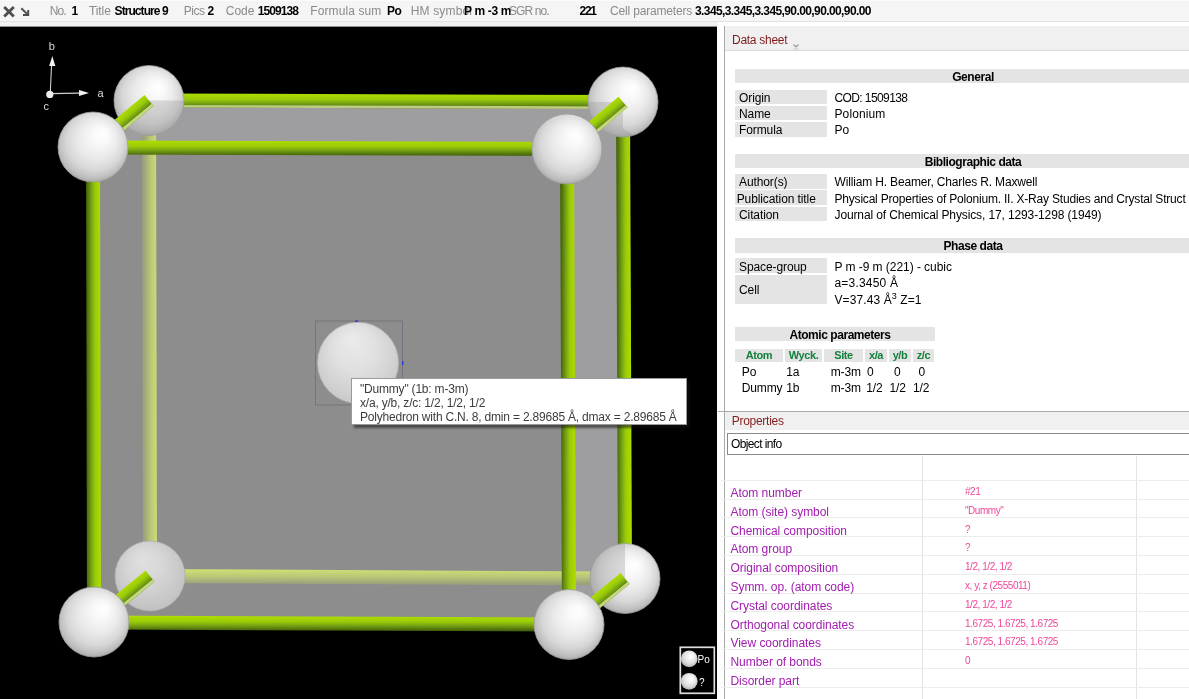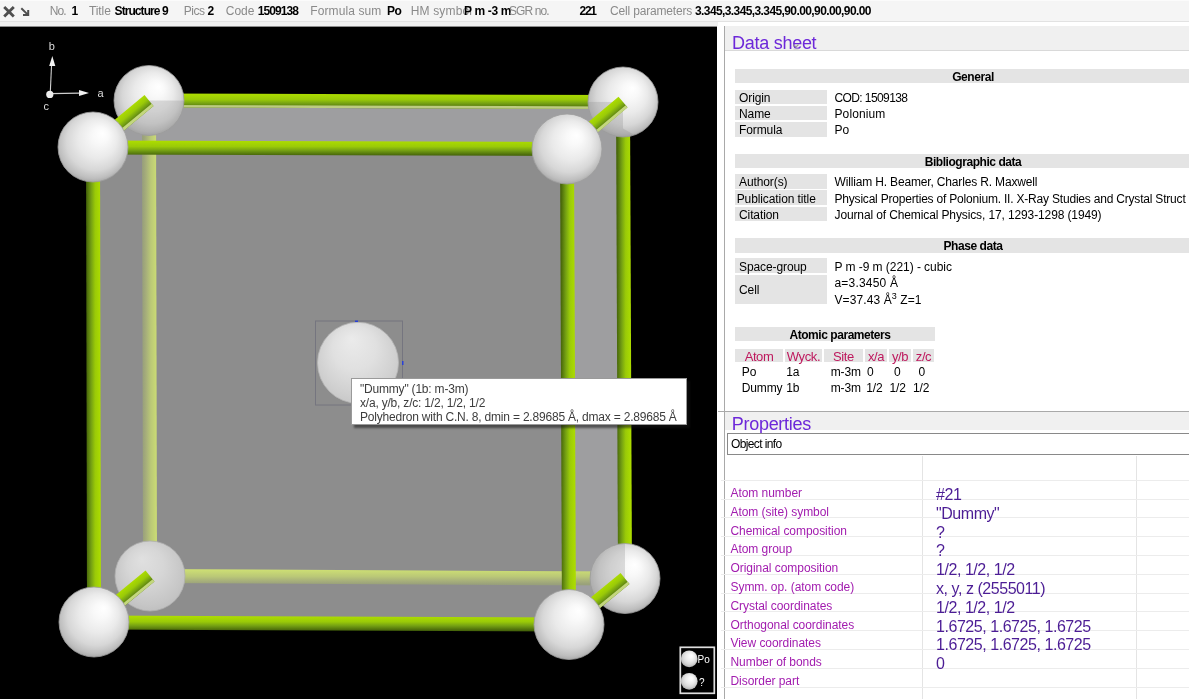--- a/index.html
+++ b/index.html
@@ -8,32 +8,32 @@
 .abs{position:absolute}
 
 #tbar{position:absolute;left:0;top:0;width:1189px;height:21px;background:#f5f5f5;border-top:1px solid #fbfbfb}
 #tbarline{position:absolute;left:0;top:21px;width:1189px;height:1px;background:#e2e2e2}
 #tbar2{position:absolute;left:0;top:22px;width:718px;height:4px;background:#f0f0f0}
 .tl{position:absolute;top:4.5px;font-size:12px;line-height:13px;color:#8a8a8a;letter-spacing:-0.25px;white-space:pre}
 .tv{position:absolute;top:4.5px;font-size:12px;line-height:13px;color:#000;font-weight:bold;letter-spacing:-0.3px;white-space:pre}
 
 #vline{position:absolute;left:724px;top:26px;width:1px;height:673px;background:#a9a9a9}
 .tbarhdr{position:absolute;left:725px;width:464px;height:24px;background:#f0f0f0;border-bottom:1px solid #d9d9d9}
-.hdrtxt{position:absolute;font-size:18px;color:#6d28d9;letter-spacing:-0.27px}
+.hdrtxt{position:absolute;font-size:12px;color:#7f1d1d;letter-spacing:-0.27px}
 .gcell{position:absolute;left:734.5px;width:92.3px;background:#e4e4e4}
 .gbar{position:absolute;left:734.5px;width:454.5px;height:14px;background:#e4e4e4}
 .bartxt{position:absolute;transform:translateX(-50%);font-size:12px;font-weight:bold;color:#000;white-space:pre;letter-spacing:-0.45px}
 .lbl{position:absolute;left:739px;font-size:12px;font-weight:normal;color:#000;white-space:pre;letter-spacing:-0.1px}
 .val{position:absolute;left:834.5px;font-size:12px;color:#000;white-space:pre;letter-spacing:-0.12px}
 .acell{position:absolute;background:#e4e4e4;height:13.8px}
-.atxt{position:absolute;font-size:13px;font-weight:normal;color:#be185d;white-space:pre;letter-spacing:-0.4px;transform:translateX(-50%)}
+.atxt{position:absolute;font-size:11px;font-weight:bold;color:#15803d;white-space:pre;letter-spacing:-0.4px;transform:translateX(-50%)}
 .arow{position:absolute;font-size:12px;color:#000;white-space:pre;letter-spacing:-0.15px}
 
 .prow{position:absolute;left:730.5px;font-size:12px;color:#a21caf;white-space:pre;letter-spacing:-0.05px}
-.pval{position:absolute;left:936px;font-size:16px;color:#4c1d95;white-space:pre;letter-spacing:-0.45px}
+.pval{position:absolute;left:965px;font-size:10px;color:#ec4899;white-space:pre;letter-spacing:-0.45px}
 .hgrid{position:absolute;left:721px;width:468px;height:1px;background:#ececec}
 
 #tip{position:absolute;left:351px;top:378px;width:326px;height:42px;background:#fff;
  border:1px solid #9a9a9a;box-shadow:3px 3px 2px rgba(20,20,20,0.55);
  font-size:12px;line-height:14px;color:#3d3d3d;padding:3px 0 0 8px;letter-spacing:-0.2px;white-space:pre}
 </style>
 </head>
 <body>
 
 <svg class="abs" style="left:0;top:26px" width="717" height="673" viewBox="0 26 717 673" shape-rendering="auto">

